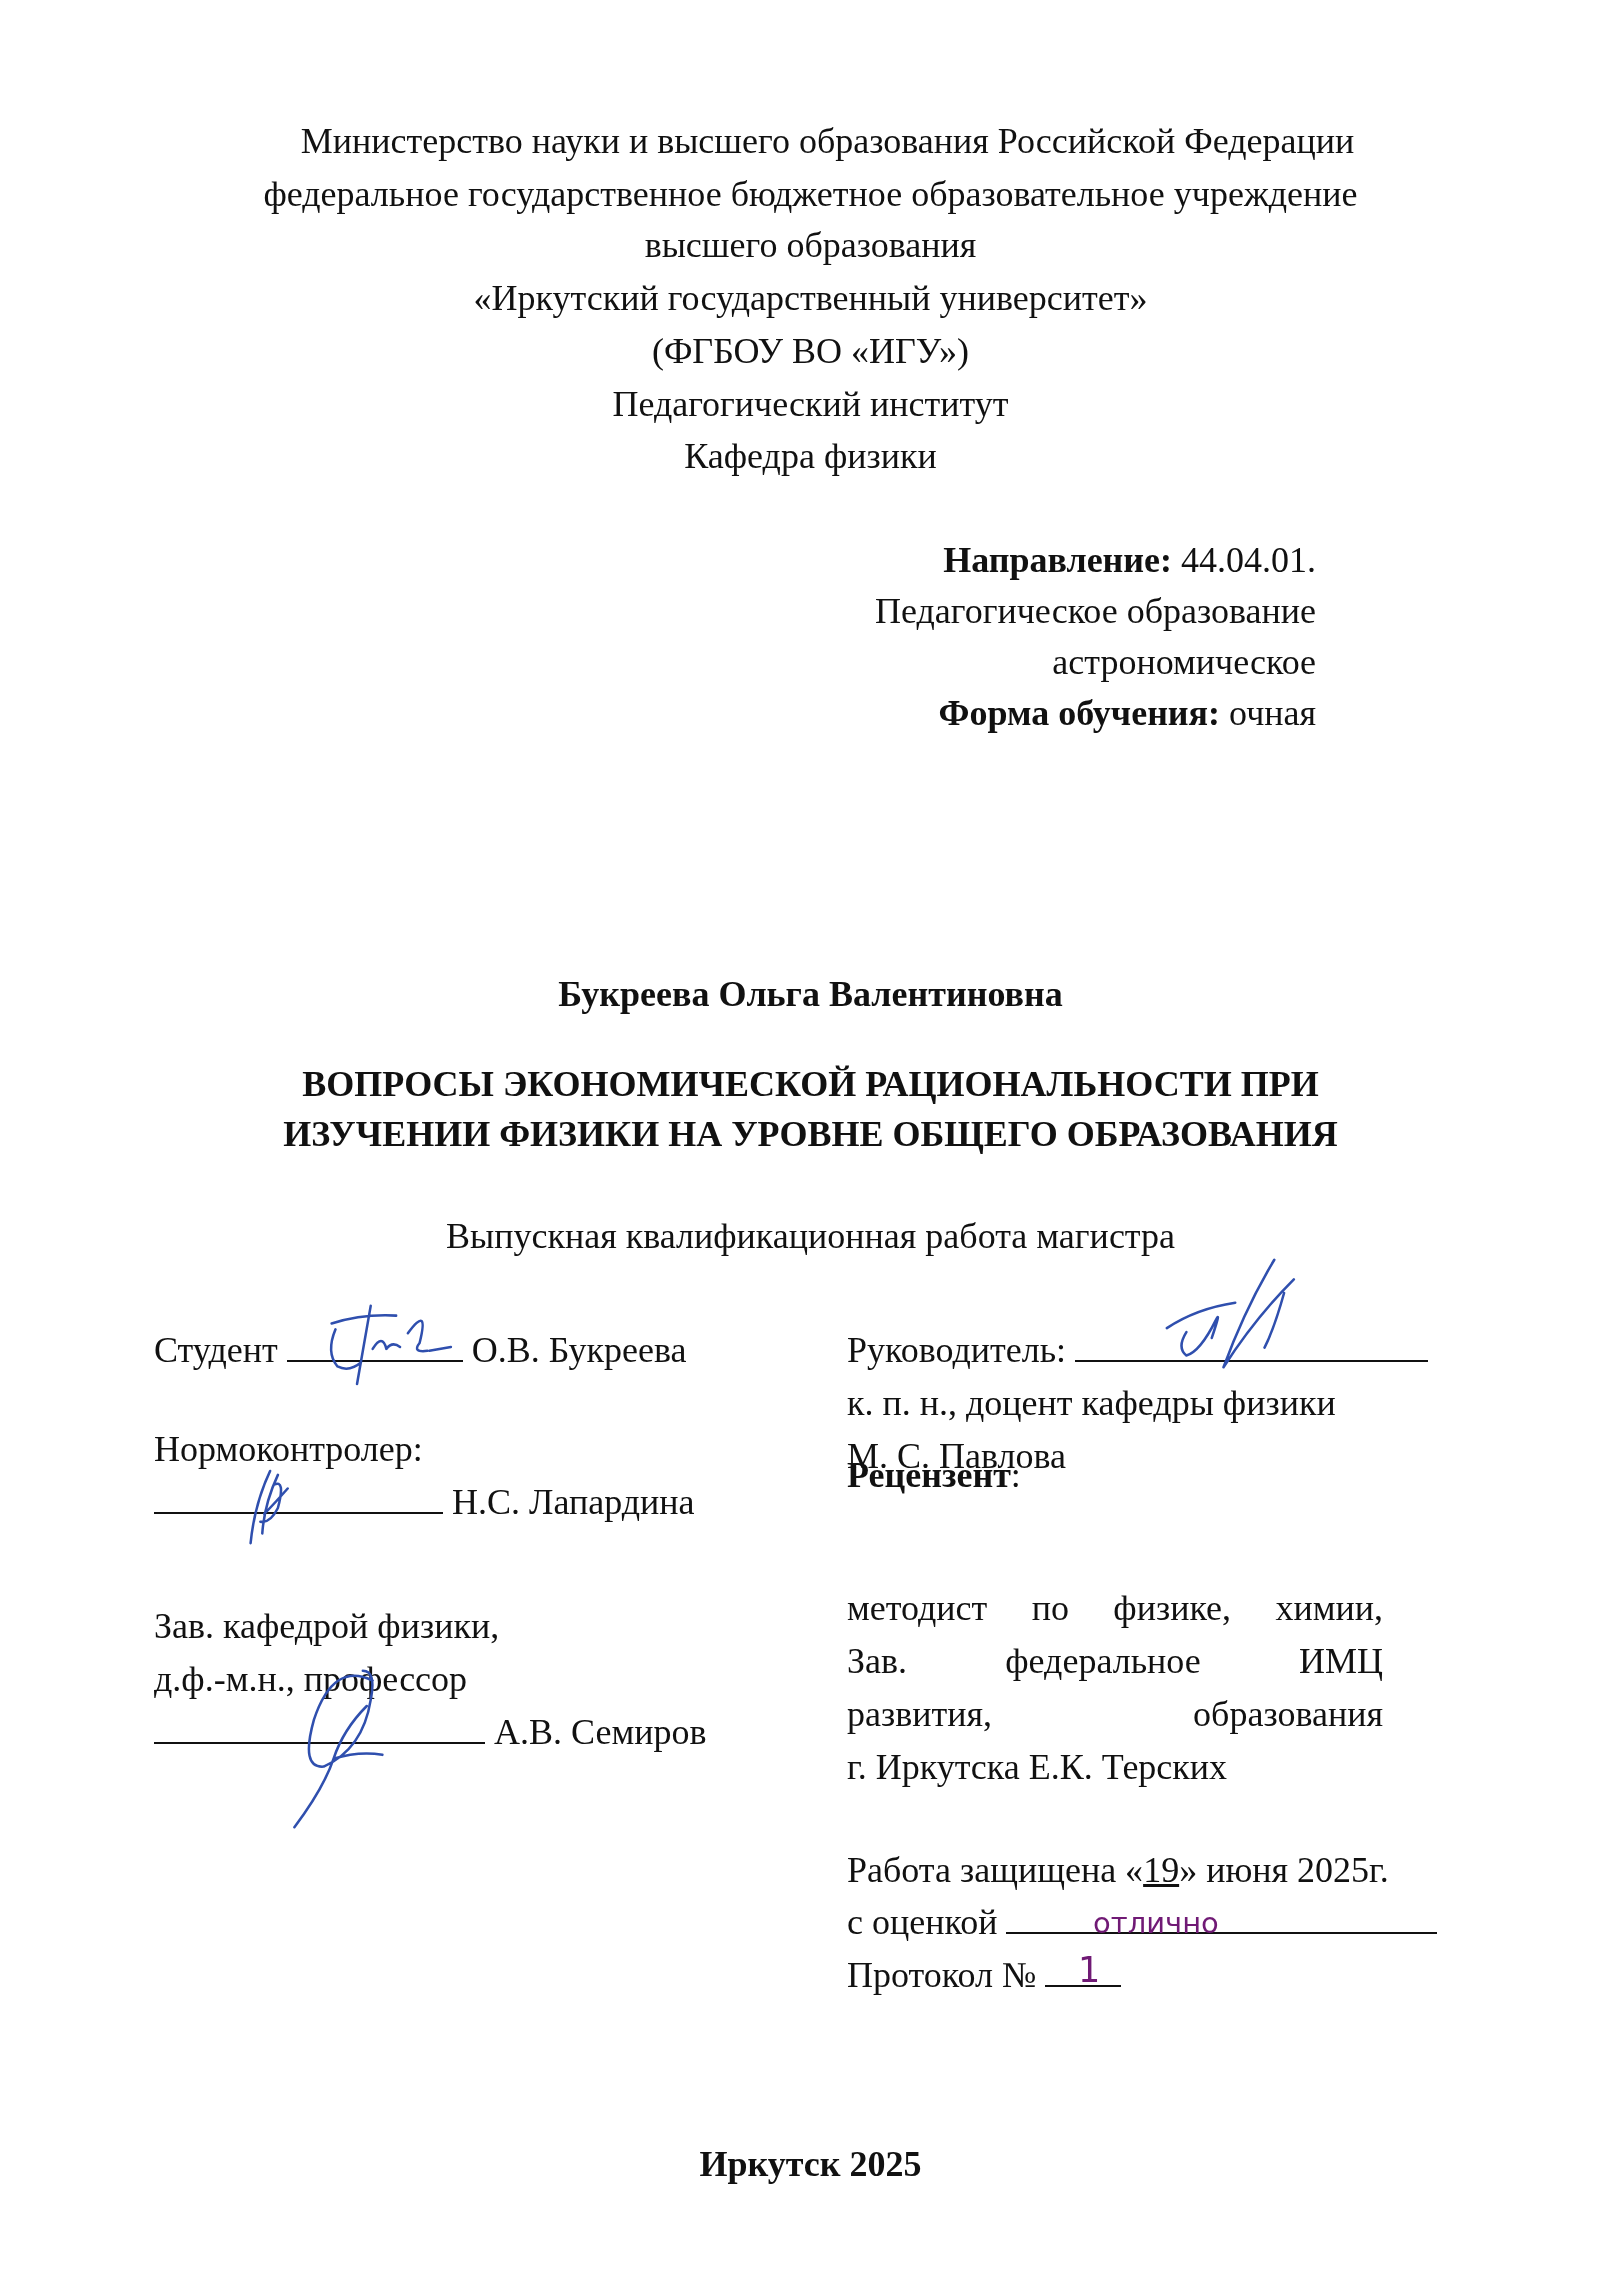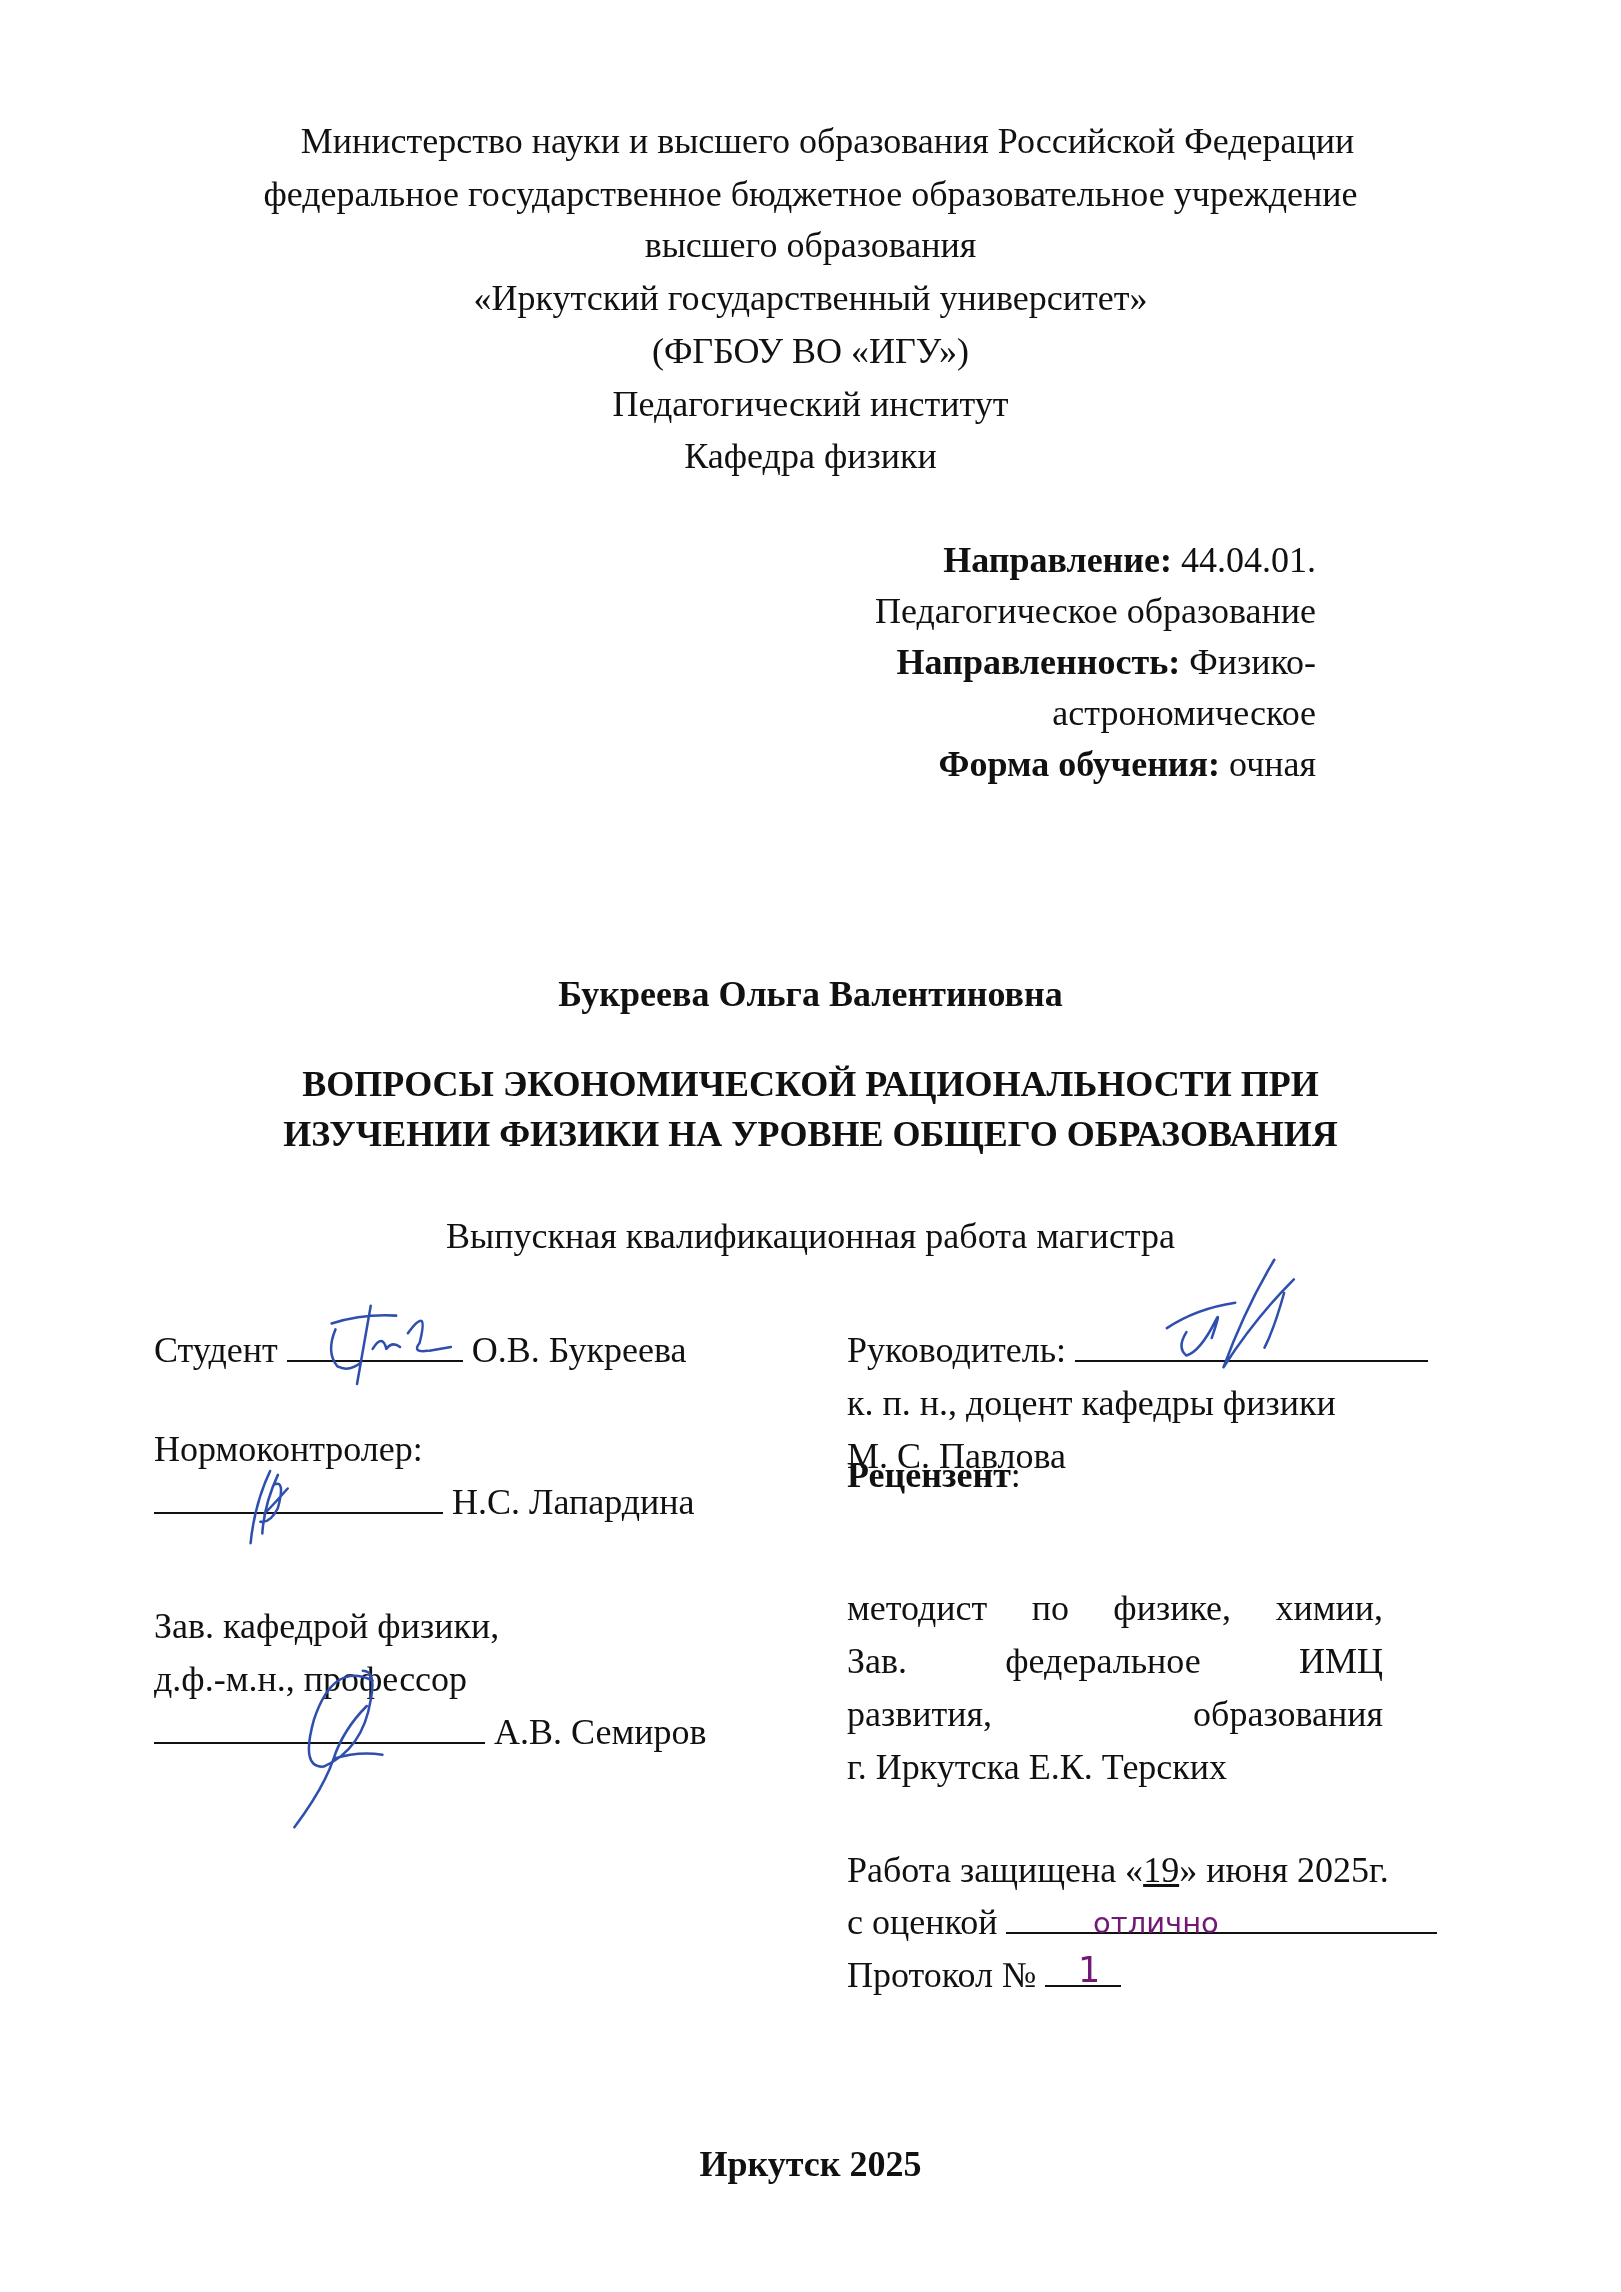--- a/index.html
+++ b/index.html
@@ -29,23 +29,20 @@
   <div class="center-line" style="top:330px;">(ФГБОУ ВО «ИГУ»)</div>
   <div class="center-line" style="top:383px;">Педагогический институт</div>
   <div class="center-line" style="top:435px;">Кафедра физики</div>
 </div>
 
 <div class="abs" style="left:875px; top:535px; line-height:51px;text-align:right;">
   <div class="line">
     <span class="b">Направление:</span><span> 44.04.01.</span>
   </div>
   <div class="line">Педагогическое образование</div>
-  <div class="line">
-    <span class="b">Направленность:</span><span> Физико-</span>
-  </div>
   <div class="line">астрономическое</div>
   <div class="line">
     <span class="b">Форма обучения:</span><span> очная</span>
   </div>
 </div>
 
 <div class="center-line b" style="top:973px;">Букреева Ольга Валентиновна</div>
 <div class="center-line b" style="top:1063px;">ВОПРОСЫ ЭКОНОМИЧЕСКОЙ РАЦИОНАЛЬНОСТИ ПРИ</div>
 <div class="center-line b" style="top:1113px;">ИЗУЧЕНИИ ФИЗИКИ НА УРОВНЕ ОБЩЕГО ОБРАЗОВАНИЯ</div>
 <div class="center-line" style="top:1215px;">Выпускная квалификационная работа магистра</div>

